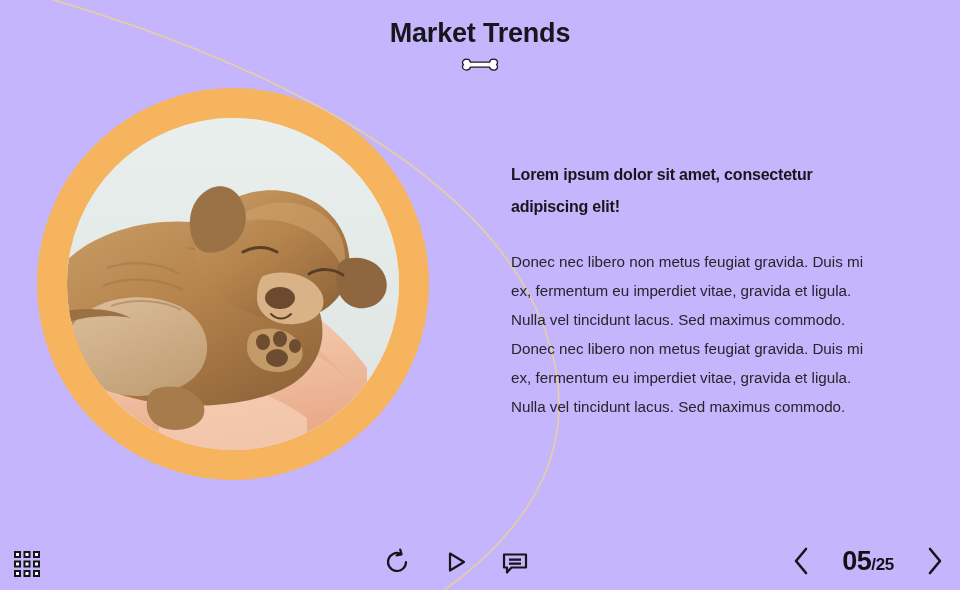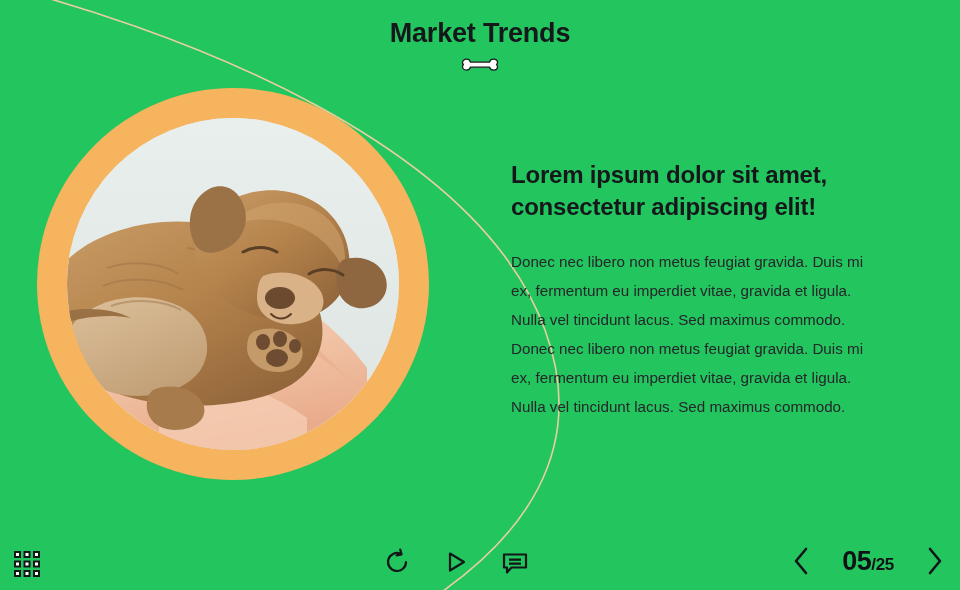--- a/index.html
+++ b/index.html
@@ -8,21 +8,21 @@
     background: #ffffff;
   }
   body {
     font-family: "Liberation Sans", sans-serif;
   }
   #slide-root {
     position: relative;
     width: 960px;
     height: 590px;
     overflow: hidden;
-    background: #22c55e;
+    background: #c4b5fd;
   }
 
   
   .arc-layer {
     position: absolute;
     left: 0; top: 0;
     width: 960px; height: 590px;
     pointer-events: none;
   }
 
@@ -68,21 +68,21 @@
     background: #e3e8e6;
   }
   .photo-inner svg { display: block; }
 
   
   .headline {
     position: absolute;
     left: 511px;
     top: 159px;
     width: 370px;
-    font-size: 24px;
+    font-size: 16px;
     font-weight: bold;
     line-height: 32px;
     color: #16171b;
     letter-spacing: -0.2px;
   }
   .body-copy {
     position: absolute;
     left: 511px;
     top: 247px;
     width: 372px;

